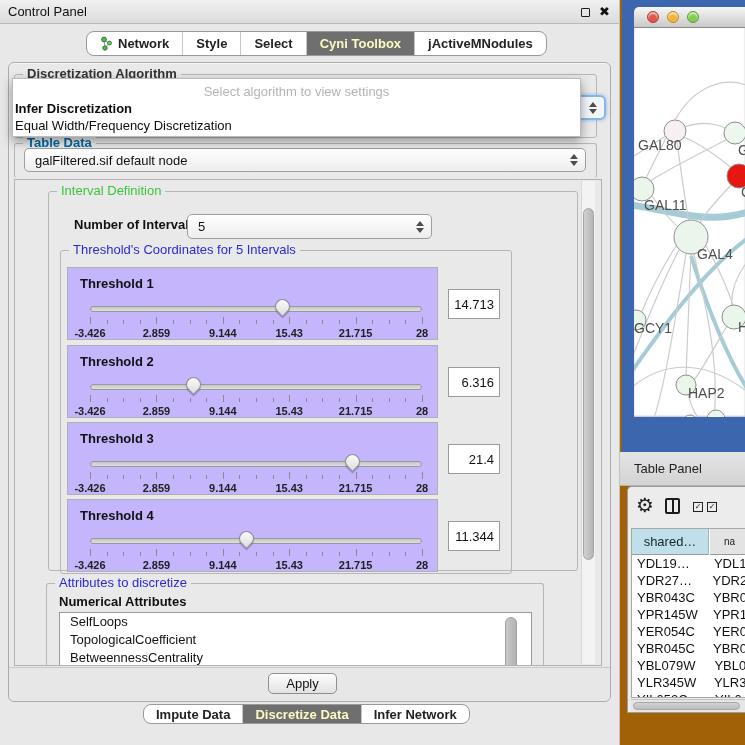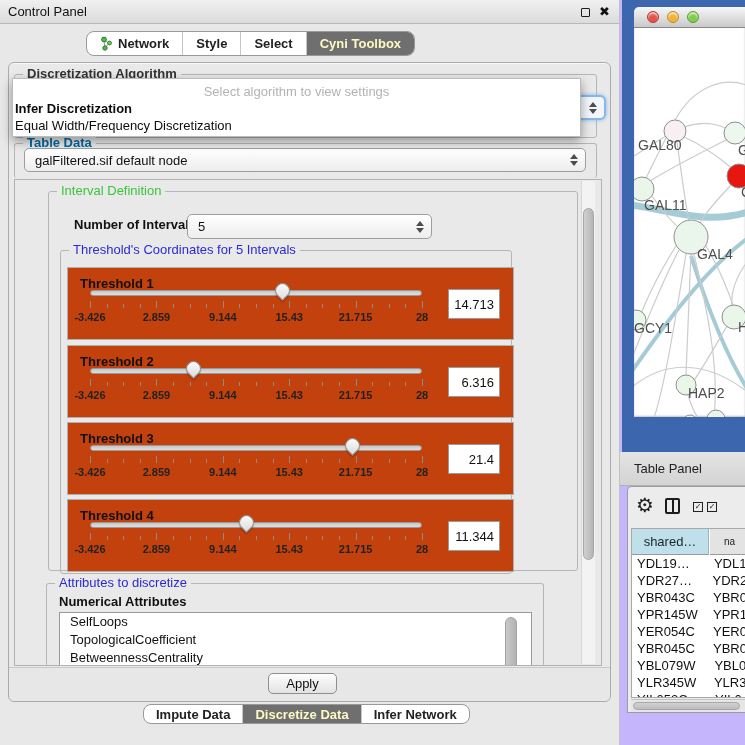--- a/index.html
+++ b/index.html
@@ -44,23 +44,23 @@
   .stepper{position:absolute;right:7px;top:50%;transform:translateY(-50%);display:flex;flex-direction:column;gap:2px}
   .arr-up{width:0;height:0;border-left:4px solid transparent;border-right:4px solid transparent;border-bottom:5px solid #4d4d4d}
   .arr-down{width:0;height:0;border-left:4px solid transparent;border-right:4px solid transparent;border-top:5px solid #4d4d4d}
 
   #scrollpane{position:absolute;left:14px;top:179px;width:588px;height:487px;border:1px solid #b2b2b2;background:#e9e9e9;overflow:hidden}
   #interval-group{left:33px;top:11px;width:530px;height:380px}
   #num-intervals-label{position:absolute;left:25px;top:25px;font-size:13px;font-weight:700;color:#111}
   #num-intervals-combo{left:138px;top:22px;width:245px;height:25px}
   #thresholds-group{left:11px;top:58px;width:452px;height:324px}
 
-  .tbox{position:absolute;left:6px;width:447px;height:73px;background:#c2410c;border:1px solid #b0b0b0}
+  .tbox{position:absolute;left:6px;width:371px;height:73px;background:#c4b5fd;border:1px solid #b0b0b0}
   .tbox-label{position:absolute;left:12px;top:8px;font-size:13px;font-weight:700;color:#111}
-  .slider{position:absolute;left:22px;top:16px;width:332px;height:40px}
+  .slider{position:absolute;left:22px;top:32px;width:332px;height:40px}
   .track{position:absolute;left:0;right:0;top:6px;height:6px;border:1px solid #999;border-radius:4px;background:linear-gradient(#c6c6c6,#dfdfdf)}
   .thumb{position:absolute;top:-1px;width:15px;height:15px;margin-left:-7px;background:linear-gradient(135deg,#ffffff,#dcdcdc);border:1px solid #8d8d8d;border-radius:50% 50% 0 50%;transform:rotate(45deg);box-shadow:1px 1px 1px rgba(0,0,0,.25)}
   .ticks{position:absolute;left:0;right:0;top:17px;height:9px}
   .tick{position:absolute;width:1px;background:#8a8a8a}
   .tick.minor{top:3px;height:4px}
   .tick.major{top:0;height:7px}
   .tick-labels{position:absolute;left:0;right:0;top:27px;height:12px}
   .tick-label{position:absolute;transform:translateX(-50%);font-size:11px;font-weight:700;color:#222;white-space:nowrap}
   .tvalue{position:absolute;left:380px;top:21px;width:52px;height:30px;background:#fff;border:1px solid #9a9a9a;font-size:13px;color:#111;display:flex;align-items:center;justify-content:flex-end;padding-right:5px}
 
@@ -72,21 +72,21 @@
   #attr-list-sb{position:absolute;right:14px;top:4px;width:12px;height:56px;border-radius:6px;background:linear-gradient(90deg,#c9c9c9,#b2b2b2);border:1px solid #a2a2a2}
 
   #pane-sb-track{position:absolute;left:566px;top:1px;width:14px;height:483px;background:#f3f3f3;border-left:1px solid #d8d8d8}
   #pane-sb-thumb{position:absolute;left:1px;top:27px;width:11px;height:352px;border-radius:6px;background:linear-gradient(90deg,#d0d0d0,#b5b5b5);border:1px solid #a5a5a5}
 
   #apply-row{position:absolute;left:9px;top:667px;width:601px;height:34px;background:#e7e7e7;border-top:1px solid #c9c9c9;border-radius:0 0 6px 6px}
   .btn{display:flex;align-items:center;justify-content:center;background:linear-gradient(#fefefe,#e2e2e2);border:1px solid #8f8f8f;border-radius:5px;font-size:13px;color:#111}
   #apply-btn{position:absolute;left:259px;top:5px;width:69px;height:21px}
 
   
-  #right-col{position:absolute;left:620px;top:0;width:125px;height:745px;background:#c4b5fd}
+  #right-col{position:absolute;left:620px;top:0;width:125px;height:745px;background:#a16207}
   #net-window{position:absolute;left:2px;top:0;width:123px;height:452px;background:#3c67ae}
   #net-titlebar{position:absolute;left:12px;top:7px;right:0;height:21px;background:linear-gradient(#f7f7f7,#c9c9c9);border-bottom:1px solid #8a8a8a;border-radius:5px 0 0 0}
   .light{position:absolute;top:4px;width:12px;height:12px;border-radius:50%;box-shadow:inset 0 2px 2px rgba(255,255,255,.7)}
   #net-canvas{position:absolute;left:12px;top:28px;right:0;height:389px;background:#fff;overflow:hidden;box-shadow:inset 0 -1px 2px rgba(0,0,0,.25)}
 
   #tp-header{position:absolute;left:0;top:452px;width:125px;height:34px;background:linear-gradient(#e4e4e4,#d3d3d3);border-bottom:1px solid #b2b2b2}
   #tp-title{position:absolute;left:14px;top:9px;font-size:13px;color:#222}
   #tp-panel{position:absolute;left:7px;top:486px;width:118px;height:227px;background:#ececec;border:1px solid #9c9c9c;border-right:none;border-radius:5px 0 0 0}
   #gear-icon{position:absolute;left:8px;top:6px;font:20px "DejaVu Sans",sans-serif;color:#1e1e1e}
   #split-icon{position:absolute;left:37px;top:11px;width:15px;height:16px;border:2px solid #1c1c1c;border-radius:2px}
@@ -125,20 +125,23 @@
         <span>Network</span>
       </div>
       <div class="seg">
         <span>Style</span>
       </div>
       <div class="seg">
         <span>Select</span>
       </div>
       <div class="seg selected">
         <span>Cyni Toolbox</span>
+      </div>
+      <div class="seg">
+        <span>jActiveMNodules</span>
       </div>
     </div>
 
   <div id="outer-panel"></div>
 
   <div id="algo-group" class="group">
     <span class="gtitle dark">Discretization Algorithm</span>
   </div>
   <div id="algo-combo-fragment">
     <span class="stepper">

